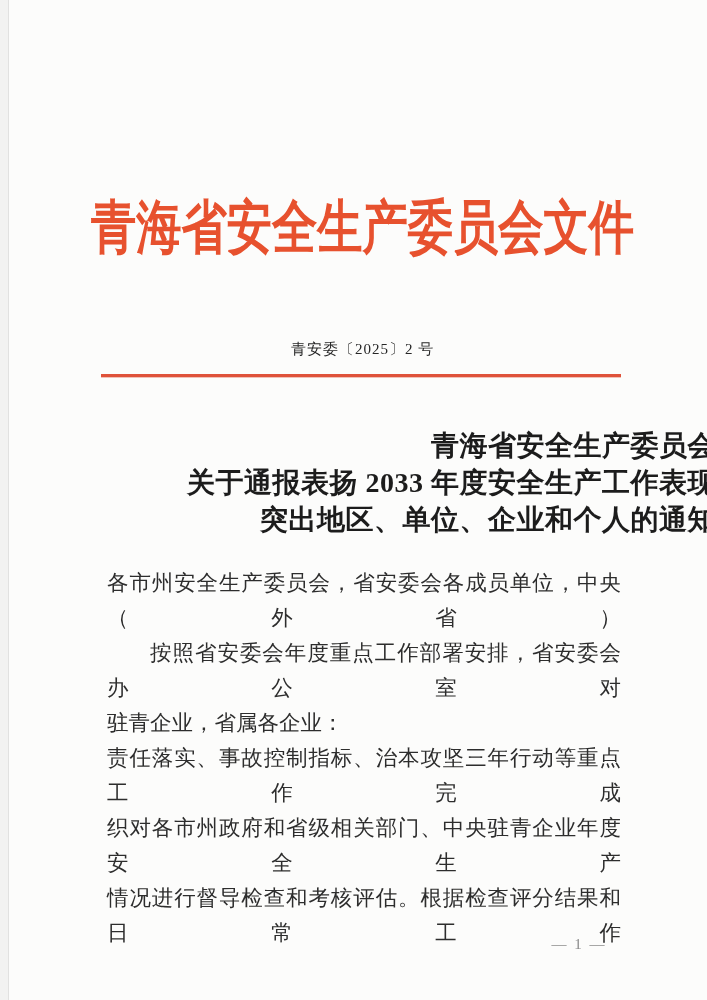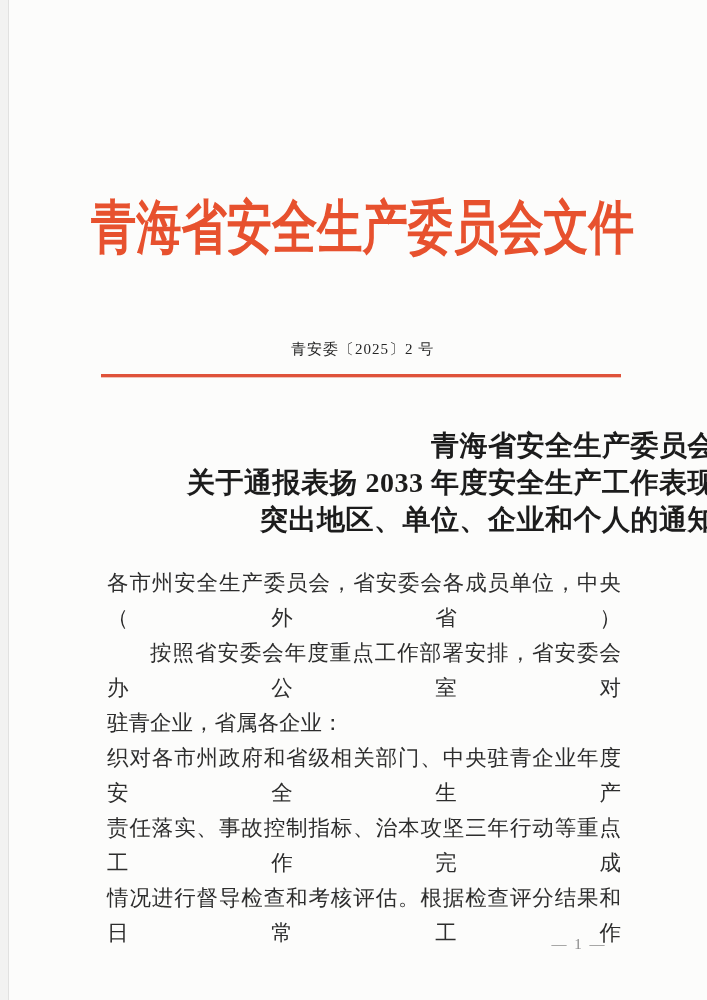--- a/index.html
+++ b/index.html
@@ -117,21 +117,21 @@
   <div class="title-block">
     <div>青海省安全生产委员会</div>
     <div>关于通报表扬 2033 年度安全生产工作表现</div>
     <div>突出地区、单位、企业和个人的通知</div>
   </div>
 
   <div class="body-block">
     <div class="bline">各市州安全生产委员会，省安委会各成员单位，中央（外省）</div>
     <div class="bline indent">按照省安委会年度重点工作部署安排，省安委会办公室对</div>
     <div class="bline plain">驻青企业，省属各企业：</div>
+    <div class="bline">责任落实、事故控制指标、治本攻坚三年行动等重点工作完成</div>
     <div class="bline">织对各市州政府和省级相关部门、中央驻青企业年度安全生产</div>
-    <div class="bline">责任落实、事故控制指标、治本攻坚三年行动等重点工作完成</div>
     <div class="bline">情况进行督导检查和考核评估。根据检查评分结果和日常工作</div>
 
   </div>
 
   <div class="page-number">— 1 —</div>
 
 </div>
 
 </body></html>

